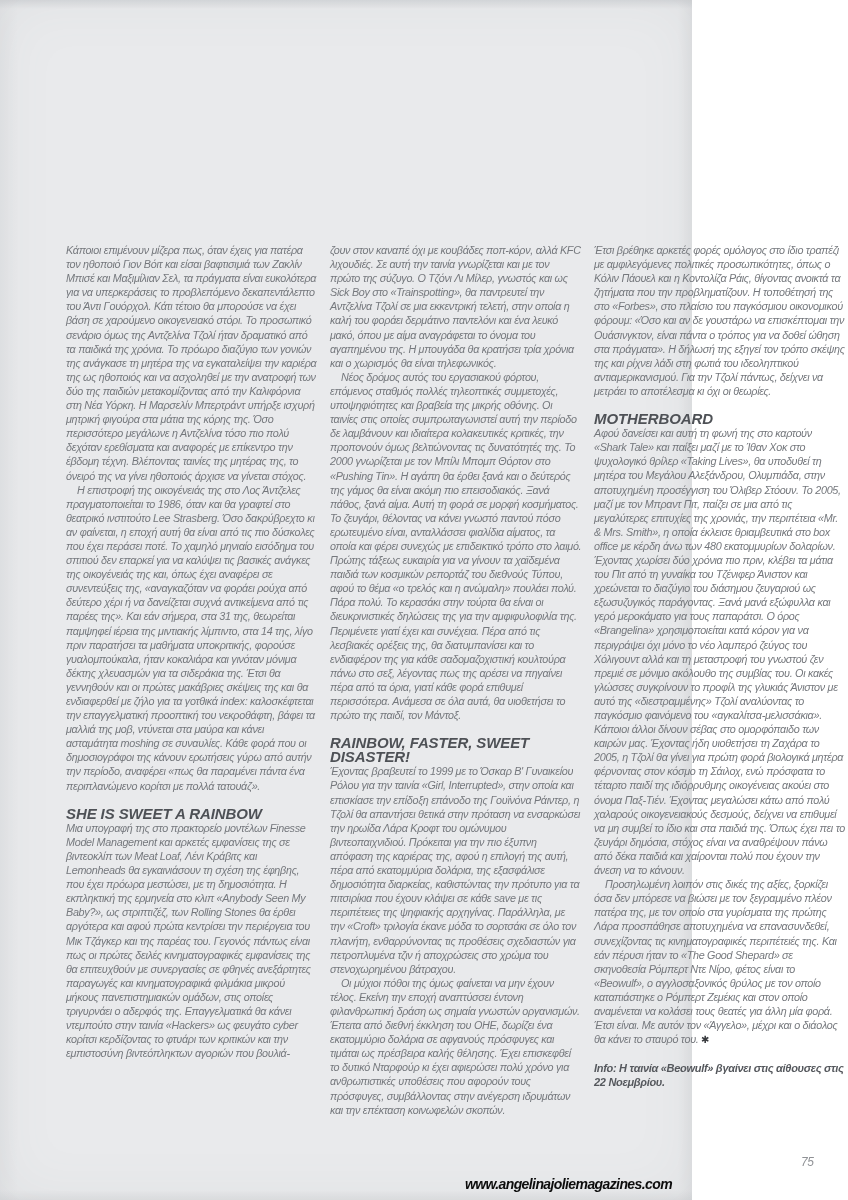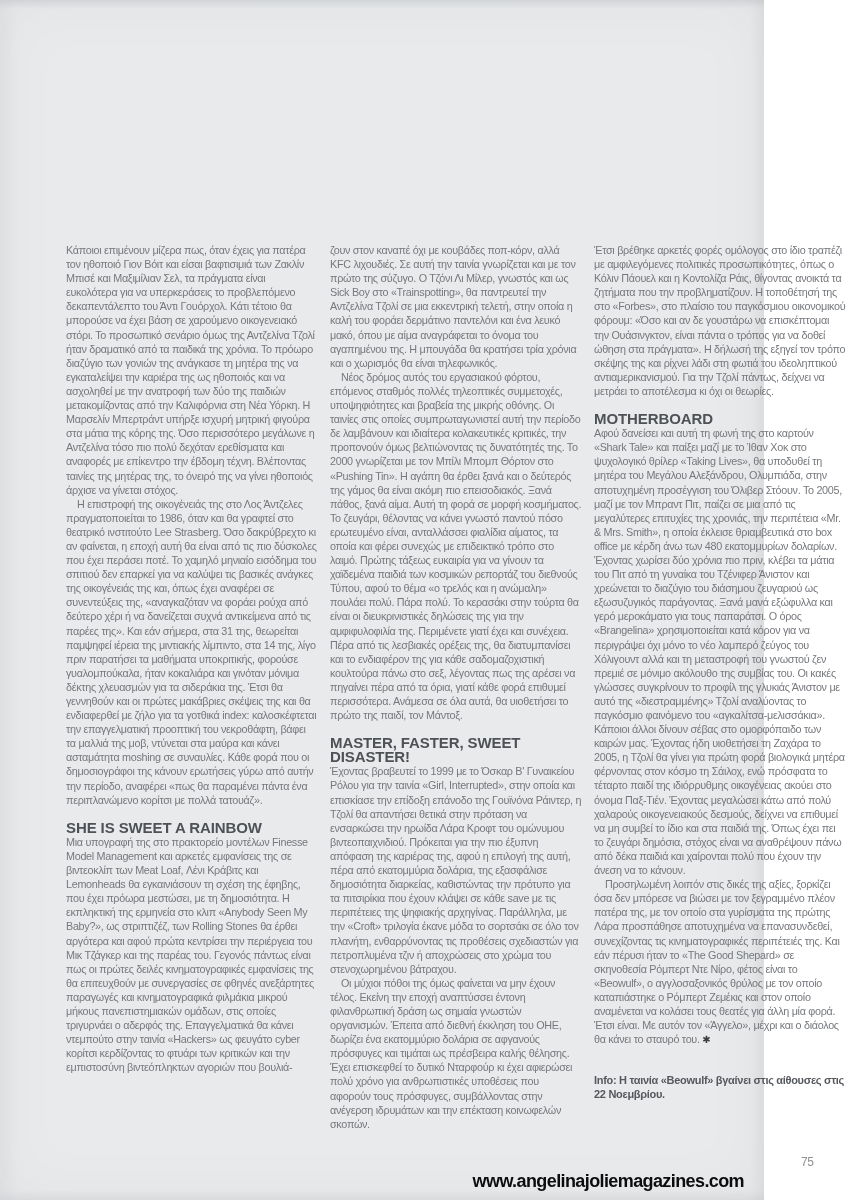--- a/index.html
+++ b/index.html
@@ -5,29 +5,30 @@
   html, body {
     margin: 0;
     padding: 0;
     width: 848px;
     height: 1200px;
     overflow: hidden;
     font-family: "Liberation Sans", "DejaVu Sans", sans-serif;
   }
   .page {
     position: relative;
-    width: 764px;
+    width: 692px;
     height: 1200px;
     background:
       linear-gradient(180deg, rgba(198,200,204,0.55) 0px, rgba(198,200,204,0) 9px),
       linear-gradient(0deg, rgba(200,201,204,0.35) 0px, rgba(200,201,204,0) 10px),
       linear-gradient(270deg, rgba(203,204,207,0.35) 0px, rgba(203,204,207,0) 14px),
       linear-gradient(90deg, rgba(210,211,214,0.30) 0px, rgba(210,211,214,0) 18px),
       #e9eaec;
     box-shadow: inset 0 0 60px rgba(120,122,128,0.07);
+    font-style: italic;
   }
   .columns {
     position: absolute;
     left: 66px;
     top: 243px;
     display: flex;
     gap: 12px;
   }
   .col {
     width: 252px;
@@ -44,21 +45,21 @@
   .col p.indent { text-indent: 11px; }
   .col h3 {
     margin: 14px 0 0 0;
     font-size: 15px;
     line-height: 14.1px;
     letter-spacing: -0.1px;
     font-weight: 700;
     color: #4e5156;
   }
   .col p.info {
-    margin-top: 26px;
+    margin-top: 14px;
     font-weight: 700;
     color: #55585d;
     font-size: 11px;
   }
   .endmark {
     color: #393b3f;
     font-weight: 700;
     font-size: 10px;
   }
   .pagenum {
@@ -67,21 +68,21 @@
     top: 1155px;
     font-size: 12px;
     letter-spacing: -0.3px;
     color: #8f9195;
     z-index: 1;
   }
   .watermark {
     position: absolute;
     right: 20px;
     bottom: 8px;
-    font-size: 18px;
+    font-size: 14px;
     font-weight: 700;
     letter-spacing: -0.6px;
     color: #0d0d0d;
     z-index: 2;
     margin-left: 36px;
   }
 </style>
 </head>
 <body>
 
@@ -89,21 +90,21 @@
   <div class="columns">
       <div class="col">
         <p>Κάποιοι επιμένουν μίζερα πως, όταν έχεις για πατέρα τον ηθοποιό Γιον Βόιτ και είσαι βαφτισιμιά των Ζακλίν Μπισέ και Μαξιμίλιαν Σελ, τα πράγματα είναι ευκολότερα για να υπερκεράσεις το προβλεπόμενο δεκαπεντάλεπτο του Άντι Γουόρχολ. Κάτι τέτοιο θα μπορούσε να έχει βάση σε χαρούμενο οικογενειακό στόρι. Το προσωπικό σενάριο όμως της Αντζελίνα Τζολί ήταν δραματικό από τα παιδικά της χρόνια. Το πρόωρο διαζύγιο των γονιών της ανάγκασε τη μητέρα της να εγκαταλείψει την καριέρα της ως ηθοποιός και να ασχοληθεί με την ανατροφή των δύο της παιδιών μετακομίζοντας από την Καλιφόρνια στη Νέα Υόρκη. Η Μαρσελίν Μπερτράντ υπήρξε ισχυρή μητρική φιγούρα στα μάτια της κόρης της. Όσο περισσότερο μεγάλωνε η Αντζελίνα τόσο πιο πολύ δεχόταν ερεθίσματα και αναφορές με επίκεντρο την έβδομη τέχνη. Βλέποντας ταινίες της μητέρας της, το όνειρό της να γίνει ηθοποιός άρχισε να γίνεται στόχος.</p>
         <p class="indent">Η επιστροφή της οικογένειάς της στο Λος Άντζελες πραγματοποιείται το 1986, όταν και θα γραφτεί στο θεατρικό ινστιτούτο Lee Strasberg. Όσο δακρύβρεχτο κι αν φαίνεται, η εποχή αυτή θα είναι από τις πιο δύσκολες που έχει περάσει ποτέ. Το χαμηλό μηνιαίο εισόδημα του σπιτιού δεν επαρκεί για να καλύψει τις βασικές ανάγκες της οικογένειάς της και, όπως έχει αναφέρει σε συνεντεύξεις της, «αναγκαζόταν να φοράει ρούχα από δεύτερο χέρι ή να δανείζεται συχνά αντικείμενα από τις παρέες της». Και εάν σήμερα, στα 31 της, θεωρείται παμψηφεί ιέρεια της μιντιακής λίμπιντο, στα 14 της, λίγο πριν παρατήσει τα μαθήματα υποκριτικής, φορούσε γυαλομπούκαλα, ήταν κοκαλιάρα και γινόταν μόνιμα δέκτης χλευασμών για τα σιδεράκια της. Έτσι θα γεννηθούν και οι πρώτες μακάβριες σκέψεις της και θα ενδιαφερθεί με ζήλο για τα γοτθικά index: καλοσκέφτεται την επαγγελματική προοπτική του νεκροθάφτη, βάφει τα μαλλιά της μοβ, ντύνεται στα μαύρα και κάνει ασταμάτητα moshing σε συναυλίες. Κάθε φορά που οι δημοσιογράφοι της κάνουν ερωτήσεις γύρω από αυτήν την περίοδο, αναφέρει «πως θα παραμένει πάντα ένα περιπλανώμενο κορίτσι με πολλά τατουάζ».</p>
         <h3>SHE IS SWEET A RAINBOW</h3>
         <p>Μια υπογραφή της στο πρακτορείο μοντέλων Finesse Model Management και αρκετές εμφανίσεις της σε βιντεοκλίπ των Meat Loaf, Λένι Κράβιτς και Lemonheads θα εγκαινιάσουν τη σχέση της έφηβης, που έχει πρόωρα μεστώσει, με τη δημοσιότητα. Η εκπληκτική της ερμηνεία στο κλιπ «Anybody Seen My Baby?», ως στριπτιζέζ, των Rolling Stones θα έρθει αργότερα και αφού πρώτα κεντρίσει την περιέργεια του Μικ Τζάγκερ και της παρέας του. Γεγονός πάντως είναι πως οι πρώτες δειλές κινηματογραφικές εμφανίσεις της θα επιτευχθούν με συνεργασίες σε φθηνές ανεξάρτητες παραγωγές και κινηματογραφικά φιλμάκια μικρού μήκους πανεπιστημιακών ομάδων, στις οποίες τριγυρνάει ο αδερφός της. Επαγγελματικά θα κάνει ντεμπούτο στην ταινία «Hackers» ως φευγάτο cyber κορίτσι κερδίζοντας το φτυάρι των κριτικών και την εμπιστοσύνη βιντεόπληκτων αγοριών που βουλιά-</p>
       </div>
       <div class="col">
         <p>ζουν στον καναπέ όχι με κουβάδες ποπ-κόρν, αλλά KFC λιχουδιές. Σε αυτή την ταινία γνωρίζεται και με τον πρώτο της σύζυγο. Ο Τζόνι Λι Μίλερ, γνωστός και ως Sick Boy στο «Trainspotting», θα παντρευτεί την Αντζελίνα Τζολί σε μια εκκεντρική τελετή, στην οποία η καλή του φοράει δερμάτινο παντελόνι και ένα λευκό μακό, όπου με αίμα αναγράφεται το όνομα του αγαπημένου της. Η μπουγάδα θα κρατήσει τρία χρόνια και ο χωρισμός θα είναι τηλεφωνικός.</p>
         <p class="indent">Νέος δρόμος αυτός του εργασιακού φόρτου, επόμενος σταθμός πολλές τηλεοπτικές συμμετοχές, υποψηφιότητες και βραβεία της μικρής οθόνης. Οι ταινίες στις οποίες συμπρωταγωνιστεί αυτή την περίοδο δε λαμβάνουν και ιδιαίτερα κολακευτικές κριτικές, την προπονούν όμως βελτιώνοντας τις δυνατότητές της. Το 2000 γνωρίζεται με τον Μπίλι Μπομπ Θόρτον στο «Pushing Tin». Η αγάπη θα έρθει ξανά και ο δεύτερός της γάμος θα είναι ακόμη πιο επεισοδιακός. Ξανά πάθος, ξανά αίμα. Αυτή τη φορά σε μορφή κοσμήματος. Το ζευγάρι, θέλοντας να κάνει γνωστό παντού πόσο ερωτευμένο είναι, ανταλλάσσει φιαλίδια αίματος, τα οποία και φέρει συνεχώς με επιδεικτικό τρόπο στο λαιμό. Πρώτης τάξεως ευκαιρία για να γίνουν τα χαϊδεμένα παιδιά των κοσμικών ρεπορτάζ του διεθνούς Τύπου, αφού το θέμα «ο τρελός και η ανώμαλη» πουλάει πολύ. Πάρα πολύ. Το κερασάκι στην τούρτα θα είναι οι διευκρινιστικές δηλώσεις της για την αμφιφυλοφιλία της. Περιμένετε γιατί έχει και συνέχεια. Πέρα από τις λεσβιακές ορέξεις της, θα διατυμπανίσει και το ενδιαφέρον της για κάθε σαδομαζοχιστική κουλτούρα πάνω στο σεξ, λέγοντας πως της αρέσει να πηγαίνει πέρα από τα όρια, γιατί κάθε φορά επιθυμεί περισσότερα. Ανάμεσα σε όλα αυτά, θα υιοθετήσει το πρώτο της παιδί, τον Μάντοξ.</p>
-        <h3>MASTER, FASTER, SWEET DISASTER!</h3>
+        <h3>RAINBOW, FASTER, SWEET DISASTER!</h3>
         <p>Έχοντας βραβευτεί το 1999 με το Όσκαρ Β' Γυναικείου Ρόλου για την ταινία «Girl, Interrupted», στην οποία και επισκίασε την επίδοξη επάνοδο της Γουϊνόνα Ράιντερ, η Τζολί θα απαντήσει θετικά στην πρόταση να ενσαρκώσει την ηρωίδα Λάρα Κροφτ του ομώνυμου βιντεοπαιχνιδιού. Πρόκειται για την πιο έξυπνη απόφαση της καριέρας της, αφού η επιλογή της αυτή, πέρα από εκατομμύρια δολάρια, της εξασφάλισε δημοσιότητα διαρκείας, καθιστώντας την πρότυπο για τα πιτσιρίκια που έχουν κλάψει σε κάθε save με τις περιπέτειες της ψηφιακής αρχηγίνας. Παράλληλα, με την «Croft» τριλογία έκανε μόδα το σορτσάκι σε όλο τον πλανήτη, ενθαρρύνοντας τις προθέσεις σχεδιαστών για πετροπλυμένα τζιν ή αποχρώσεις στο χρώμα του στενοχωρημένου βάτραχου.</p>
         <p class="indent">Οι μύχιοι πόθοι της όμως φαίνεται να μην έχουν τέλος. Εκείνη την εποχή αναπτύσσει έντονη φιλανθρωπική δράση ως σημαία γνωστών οργανισμών. Έπειτα από διεθνή έκκληση του ΟΗΕ, δωρίζει ένα εκατομμύριο δολάρια σε αφγανούς πρόσφυγες και τιμάται ως πρέσβειρα καλής θέλησης. Έχει επισκεφθεί το δυτικό Νταρφούρ κι έχει αφιερώσει πολύ χρόνο για ανθρωπιστικές υποθέσεις που αφορούν τους πρόσφυγες, συμβάλλοντας στην ανέγερση ιδρυμάτων και την επέκταση κοινωφελών σκοπών.</p>
       </div>
       <div class="col">
         <p>Έτσι βρέθηκε αρκετές φορές ομόλογος στο ίδιο τραπέζι με αμφιλεγόμενες πολιτικές προσωπικότητες, όπως ο Κόλιν Πάουελ και η Κοντολίζα Ράις, θίγοντας ανοικτά τα ζητήματα που την προβληματίζουν. Η τοποθέτησή της στο «Forbes», στο πλαίσιο του παγκόσμιου οικονομικού φόρουμ: «Όσο και αν δε γουστάρω να επισκέπτομαι την Ουάσινγκτον, είναι πάντα ο τρόπος για να δοθεί ώθηση στα πράγματα». Η δήλωσή της εξηγεί τον τρόπο σκέψης της και ρίχνει λάδι στη φωτιά του ιδεοληπτικού αντιαμερικανισμού. Για την Τζολί πάντως, δείχνει να μετράει το αποτέλεσμα κι όχι οι θεωρίες.</p>
         <h3>MOTHERBOARD</h3>
         <p>Αφού δανείσει και αυτή τη φωνή της στο καρτούν «Shark Tale» και παίξει μαζί με το Ίθαν Χοκ στο ψυχολογικό θρίλερ «Taking Lives», θα υποδυθεί τη μητέρα του Μεγάλου Αλεξάνδρου, Ολυμπιάδα, στην αποτυχημένη προσέγγιση του Όλιβερ Στόουν. Το 2005, μαζί με τον Μπραντ Πιτ, παίζει σε μια από τις μεγαλύτερες επιτυχίες της χρονιάς, την περιπέτεια «Mr. &amp; Mrs. Smith», η οποία έκλεισε θριαμβευτικά στο box office με κέρδη άνω των 480 εκατομμυρίων δολαρίων. Έχοντας χωρίσει δύο χρόνια πιο πριν, κλέβει τα μάτια του Πιτ από τη γυναίκα του Τζένιφερ Άνιστον και χρεώνεται το διαζύγιο του διάσημου ζευγαριού ως εξωσυζυγικός παράγοντας. Ξανά μανά εξώφυλλα και γερό μεροκάματο για τους παπαράτσι. Ο όρος «Brangelina» χρησιμοποιείται κατά κόρον για να περιγράψει όχι μόνο το νέο λαμπερό ζεύγος του Χόλιγουντ αλλά και τη μεταστροφή του γνωστού ζεν πρεμιέ σε μόνιμο ακόλουθο της συμβίας του. Οι κακές γλώσσες συγκρίνουν το προφίλ της γλυκιάς Άνιστον με αυτό της «διεστραμμένης» Τζολί αναλύοντας το παγκόσμιο φαινόμενο του «αγκαλίτσα-μελισσάκια». Κάποιοι άλλοι δίνουν σέβας στο ομορφόπαιδο των καιρών μας. Έχοντας ήδη υιοθετήσει τη Ζαχάρα το 2005, η Τζολί θα γίνει για πρώτη φορά βιολογικά μητέρα φέρνοντας στον κόσμο τη Σάιλοχ, ενώ πρόσφατα το τέταρτο παιδί της ιδιόρρυθμης οικογένειας ακούει στο όνομα Παξ-Τιέν. Έχοντας μεγαλώσει κάτω από πολύ χαλαρούς οικογενειακούς δεσμούς, δείχνει να επιθυμεί να μη συμβεί το ίδιο και στα παιδιά της. Όπως έχει πει το ζευγάρι δημόσια, στόχος είναι να αναθρέψουν πάνω από δέκα παιδιά και χαίρονται πολύ που έχουν την άνεση να το κάνουν.</p>
         <p class="indent">Προσηλωμένη λοιπόν στις δικές της αξίες, ξορκίζει όσα δεν μπόρεσε να βιώσει με τον ξεγραμμένο πλέον πατέρα της, με τον οποίο στα γυρίσματα της πρώτης Λάρα προσπάθησε αποτυχημένα να επανασυνδεθεί, συνεχίζοντας τις κινηματογραφικές περιπέτειές της. Και εάν πέρυσι ήταν το «The Good Shepard» σε σκηνοθεσία Ρόμπερτ Ντε Νίρο, φέτος είναι το «Beowulf», ο αγγλοσαξονικός θρύλος με τον οποίο καταπιάστηκε ο Ρόμπερτ Ζεμέκις και στον οποίο αναμένεται να κολάσει τους θεατές για άλλη μία φορά. Έτσι είναι. Με αυτόν τον «Άγγελο», μέχρι και ο διάολος θα κάνει το σταυρό του.<span class="endmark"> ✱</span></p>
         <p class="info">Info: Η ταινία «Beowulf» βγαίνει στις αίθουσες στις 22 Νοεμβρίου.</p>
       </div>

